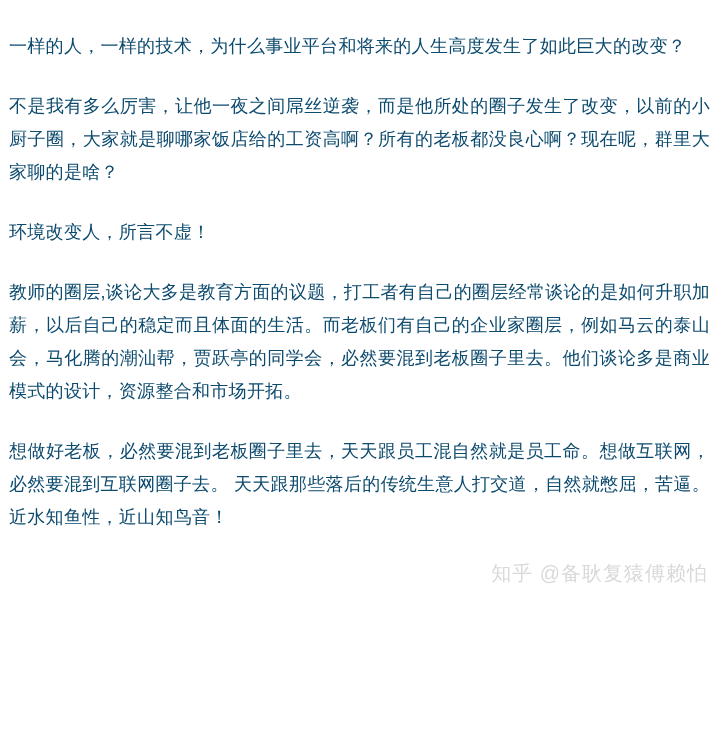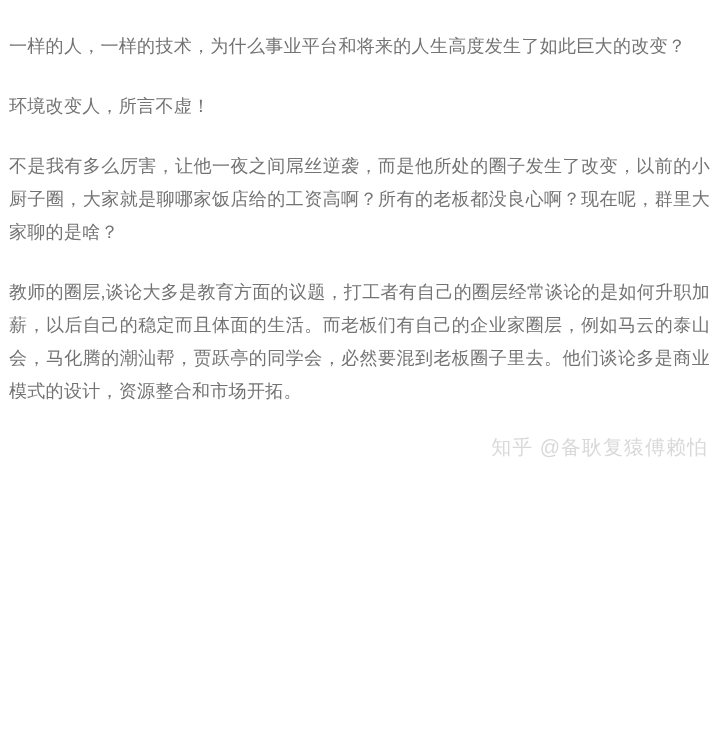--- a/index.html
+++ b/index.html
@@ -15,21 +15,21 @@
   }
   .article {
     padding: 30px 10px 0 9px;
     box-sizing: border-box;
   }
   .article p {
     margin: 0 0 27px 0;
     font-size: 18px;
     line-height: 33px;
     letter-spacing: 0.3px;
-    color: #737373;
+    color: #0c4a6e;
     text-align: justify;
     word-break: break-all;
   }
   .watermark {
     margin-top: 5px;
     padding-right: 12px;
     text-align: right;
     font-size: 20px;
     line-height: 24px;
     color: #d9d9d9;
@@ -38,21 +38,22 @@
   }
   .watermark span {
     text-shadow: 0.5px 0.5px 0 #ffffff;
   }
 </style>
 </head>
 <body>
 
 <div class="article">
   <p>一样的人，一样的技术，为什么事业平台和将来的人生高度发生了如此巨大的改变？</p>
+  <p>不是我有多么厉害，让他一夜之间屌丝逆袭，而是他所处的圈子发生了改变，以前的小厨子圈，大家就是聊哪家饭店给的工资高啊？所有的老板都没良心啊？现在呢，群里大家聊的是啥？</p>
   <p>环境改变人，所言不虚！</p>
-  <p>不是我有多么厉害，让他一夜之间屌丝逆袭，而是他所处的圈子发生了改变，以前的小厨子圈，大家就是聊哪家饭店给的工资高啊？所有的老板都没良心啊？现在呢，群里大家聊的是啥？</p>
   <p>教师的圈层,谈论大多是教育方面的议题，打工者有自己的圈层经常谈论的是如何升职加薪，以后自己的稳定而且体面的生活。而老板们有自己的企业家圈层，例如马云的泰山会，马化腾的潮汕帮，贾跃亭的同学会，必然要混到老板圈子里去。他们谈论多是商业模式的设计，资源整合和市场开拓。</p>
+  <p>想做好老板，必然要混到老板圈子里去，天天跟员工混自然就是员工命。想做互联网，必然要混到互联网圈子去。 天天跟那些落后的传统生意人打交道，自然就憋屈，苦逼。近水知鱼性，近山知鸟音！</p>
 </div>
 
 <div class="watermark">
   <span>知乎</span>
   <span>@备耿复猿傅赖怕</span>
 </div>
 
 </body></html>

